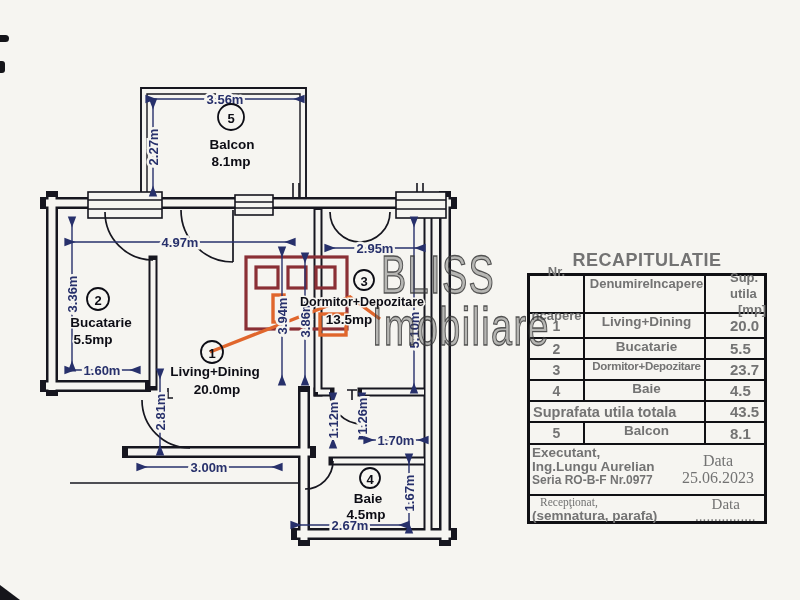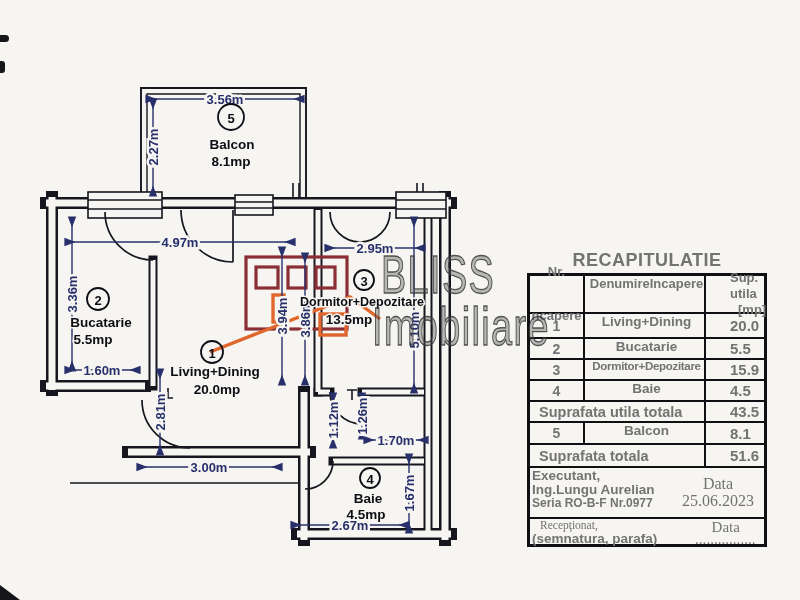--- a/index.html
+++ b/index.html
@@ -18,21 +18,21 @@
   .recap-title{text-align:center;font-size:18px;font-weight:bold;letter-spacing:.5px;margin:0 0 2px 0;}
   .tbl{border:3px solid #101014;}
   .trow{display:flex;align-items:stretch;box-sizing:border-box;}
   .trow + .trow{border-top:2px solid #101014;}
   .c1{width:55px;border-right:2px solid #101014;text-align:center;box-sizing:border-box;
       display:flex;flex-direction:column;justify-content:center;font-weight:bold;font-size:14px;gap:28px;}
   .c2{flex:1;border-right:2px solid #101014;box-sizing:border-box;padding-left:4px;
       display:flex;justify-content:center;font-weight:bold;font-size:13.5px;}
   .c3{width:58px;box-sizing:border-box;padding-left:24px;display:flex;flex-direction:column;
       justify-content:center;font-weight:bold;font-size:15px;}
-  .cm{flex:1;border-right:2px solid #101014;box-sizing:border-box;padding-left:9px;
+  .cm{flex:1;border-right:2px solid #101014;box-sizing:border-box;padding-left:3px;
       display:flex;align-items:center;font-weight:bold;font-size:14.5px;}
   .hd .c1,.hd .c2,.hd .c3{font-size:13px;line-height:1.25;font-weight:bold;}
   .hd{height:36px;}
   .r25{height:25px;} .r21{height:21px;} .r22{height:22px;} .r23{height:23px;}
   .cond{font-size:11.5px;letter-spacing:-.3px;}
   .exec{height:51px;position:relative;padding:1px 2px;box-sizing:border-box;display:block;}
   .exec .e1{font-weight:bold;font-size:13.5px;line-height:1.05;}
   .exec .e2{font-weight:bold;font-size:13.5px;line-height:1.05;}
   .exec .e3{font-weight:bold;font-size:12px;line-height:1.1;}
   .exec .e4{font-family:"Liberation Serif",serif;font-size:11.5px;line-height:1.1;}
@@ -250,39 +250,35 @@
       <div class="c3">20.0</div>
     </div>
     <div class="trow r21">
       <div class="c1">2</div>
       <div class="c2">Bucatarie</div>
       <div class="c3">5.5</div>
     </div>
     <div class="trow r21">
       <div class="c1">3</div>
       <div class="c2 cond">Dormitor+Depozitare</div>
-      <div class="c3">15.9</div>
+      <div class="c3">23.7</div>
     </div>
     <div class="trow r21">
       <div class="c1">4</div>
       <div class="c2">Baie</div>
       <div class="c3">4.5</div>
     </div>
     <div class="trow r21">
       <div class="cm">Suprafata utila totala</div>
       <div class="c3">43.5</div>
     </div>
     <div class="trow r22">
       <div class="c1">5</div>
       <div class="c2">Balcon</div>
       <div class="c3">8.1</div>
-    </div>
-    <div class="trow r23">
-      <div class="cm">Suprafata totala</div>
-      <div class="c3">51.6</div>
     </div>
     <div class="trow exec">
       <div class="e1">Executant,</div>
       <div class="e2">Ing.Lungu  Aurelian</div>
       <div class="e3">Seria RO-B-F   Nr.0977</div>
       <div class="databox">
         <div class="d1">Data</div>
         <div class="d2">25.06.2023</div>
       </div>
     </div>

